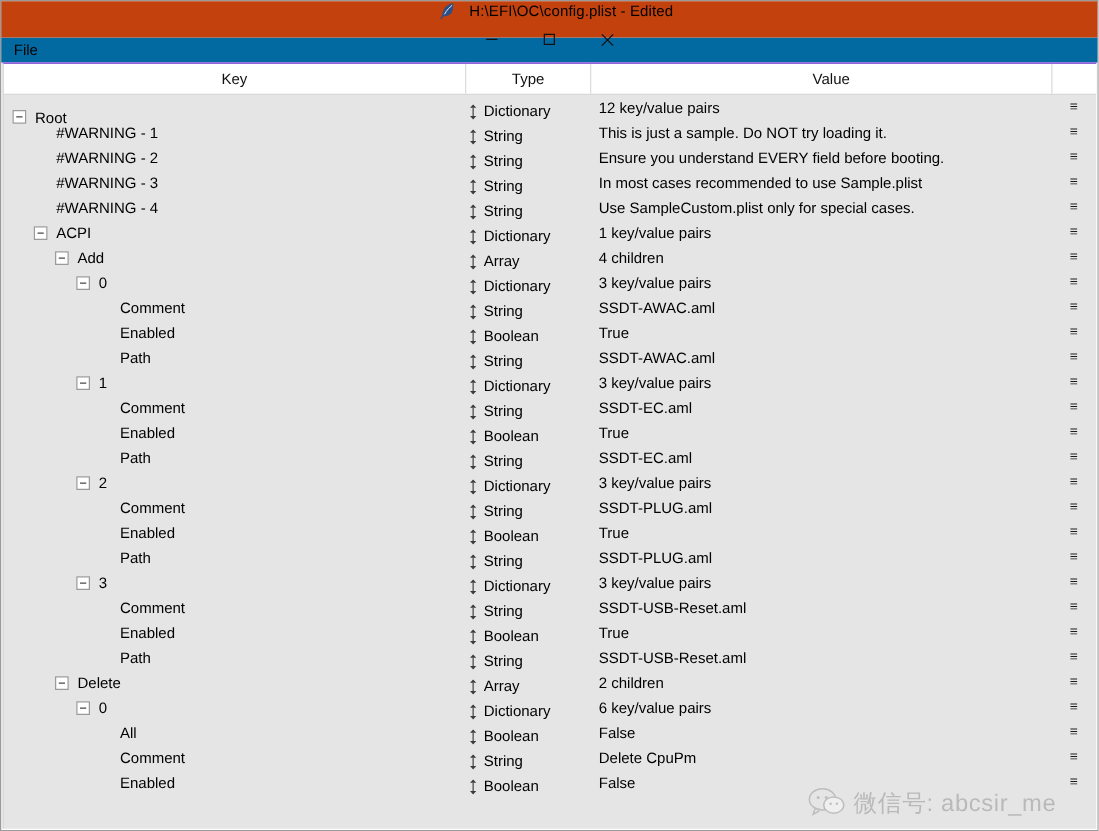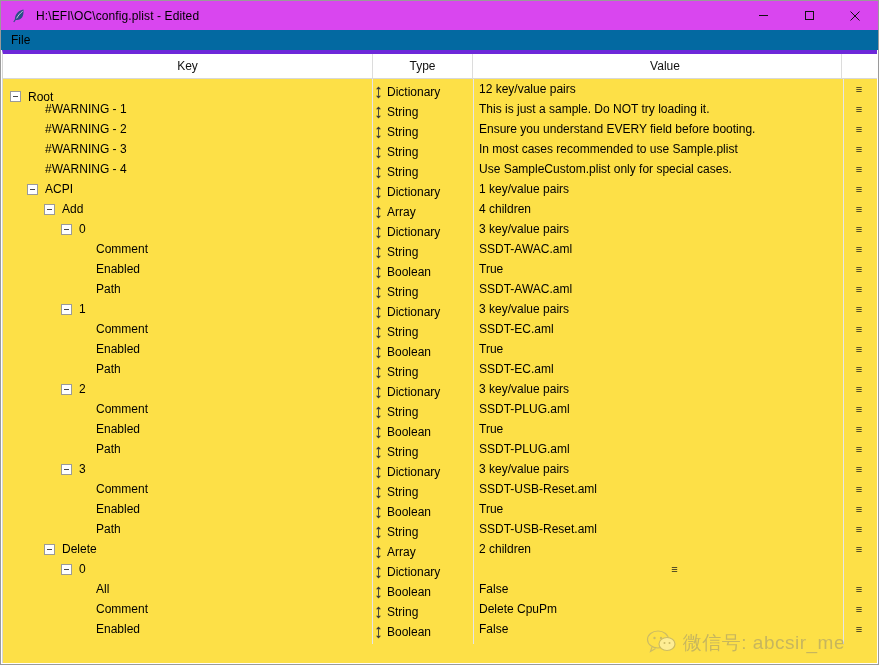--- a/index.html
+++ b/index.html
@@ -26,24 +26,25 @@
     box-sizing: border-box;
     border: 1px solid #9a9a9a;
     display: flex;
     flex-direction: column;
   }
 
   
   .titlebar {
     height: 29px;
     min-height: 29px;
-    background: #d946ef;
+    background: #c2410c;
     display: flex;
     align-items: center;
     position: relative;
+    flex-direction: column;
   }
   .title-left {
     display: flex;
     align-items: center;
     padding-left: 10px;
     gap: 9px;
     flex: 1;
     min-width: 0;
   }
   .app-icon {
@@ -88,25 +89,25 @@
     color: #000000;
     padding: 1px 6px 2px 2px;
     line-height: 16px;
     white-space: nowrap;
   }
 
   
   .grid-wrap {
     flex: 1;
     margin: 0 1px 1px 1px;
-    border-top: 4px solid #6d28d9;
+    border-top: 1px solid #6d28d9;
     border-left: 1px solid #d6d6d6;
     position: relative;
     overflow: hidden;
-    background: #fde047;
+    background: #e5e5e5;
   }
 
   .header-row {
     height: 25px;
     display: flex;
     border-bottom: 1px solid #d8d8d8;
     background: #ffffff;
     position: relative;
     box-sizing: border-box;
   }
@@ -794,20 +795,23 @@
             <span class="key-label">0</span>
           </div>
           <div class="c-type">
             <svg class="type-arrow" width="7" height="13" viewBox="0 0 7 13">
               <path d="M3.5 0.5 L6 3.2 L1 3.2 Z" fill="#3a3a3a"></path>
               <path d="M3.5 12.5 L6 9.8 L1 9.8 Z" fill="#3a3a3a"></path>
               <path d="M3.5 3.2 L3.5 9.8" stroke="#3a3a3a" stroke-width="0.9"></path>
             </svg>
             <span class="type-label">Dictionary</span>
           </div>
+          <div class="c-value">
+            <span class="value-label">6 key/value pairs</span>
+          </div>
           <div class="c-menu">
             <span class="menu-glyph">≡</span>
           </div>
         </div>
         <div class="row">
           <div class="c-key" style="padding-left: 75px;">
             <span class="twisty hidden"></span>
             <span class="key-label">All</span>
           </div>
           <div class="c-type">

